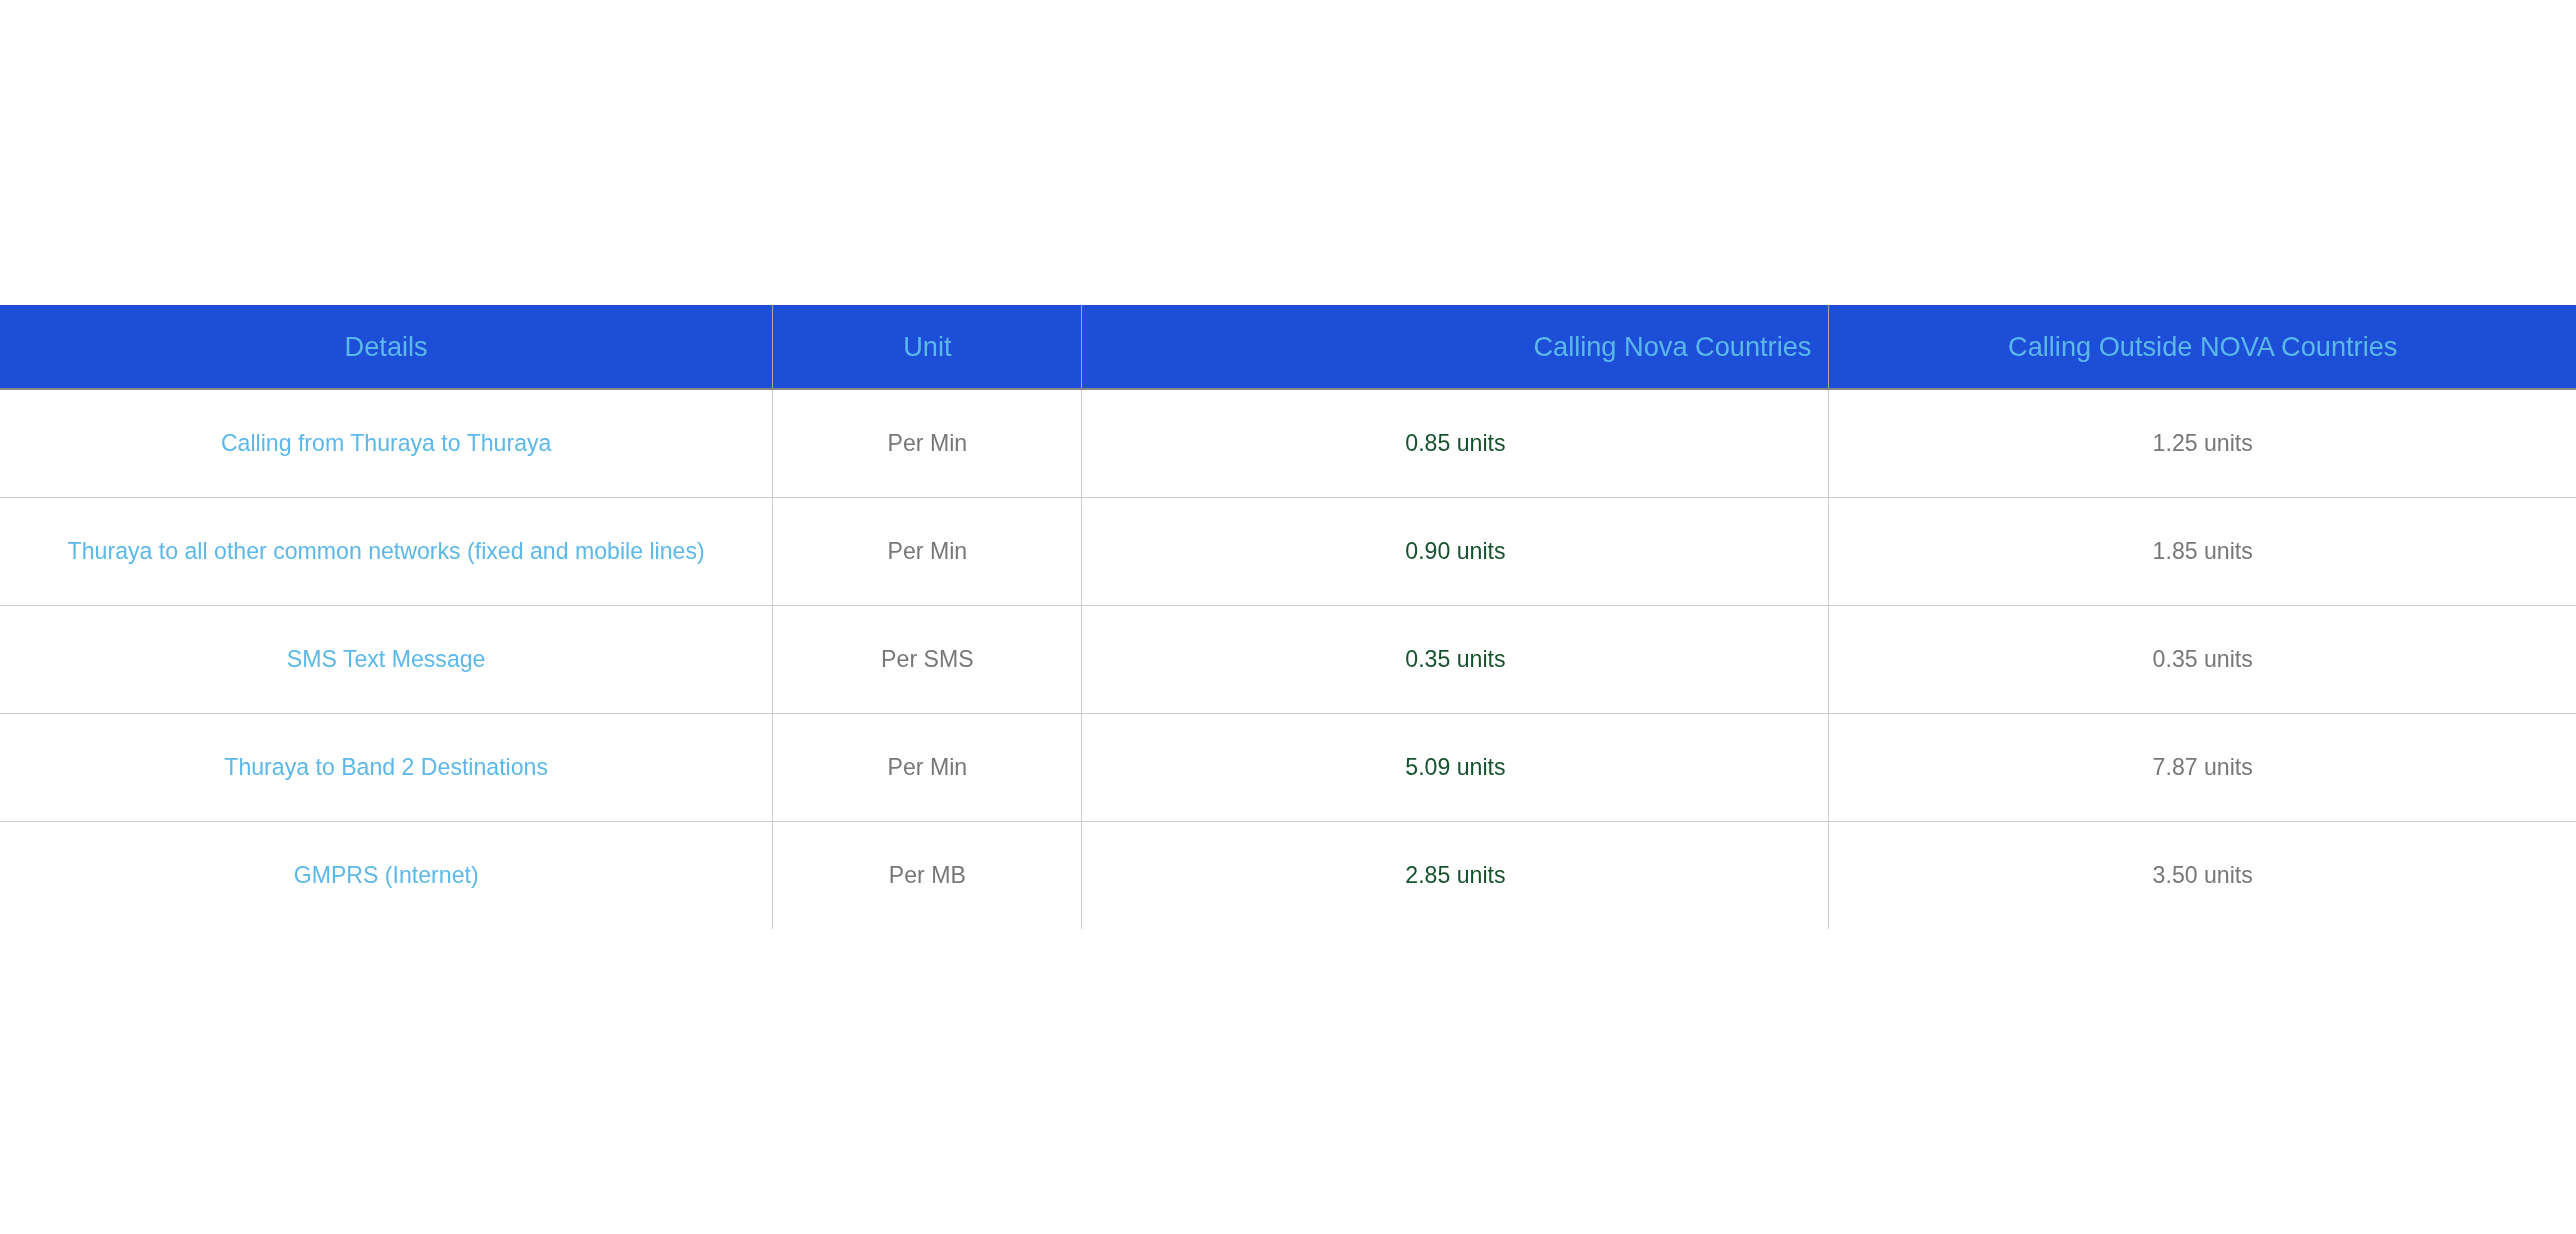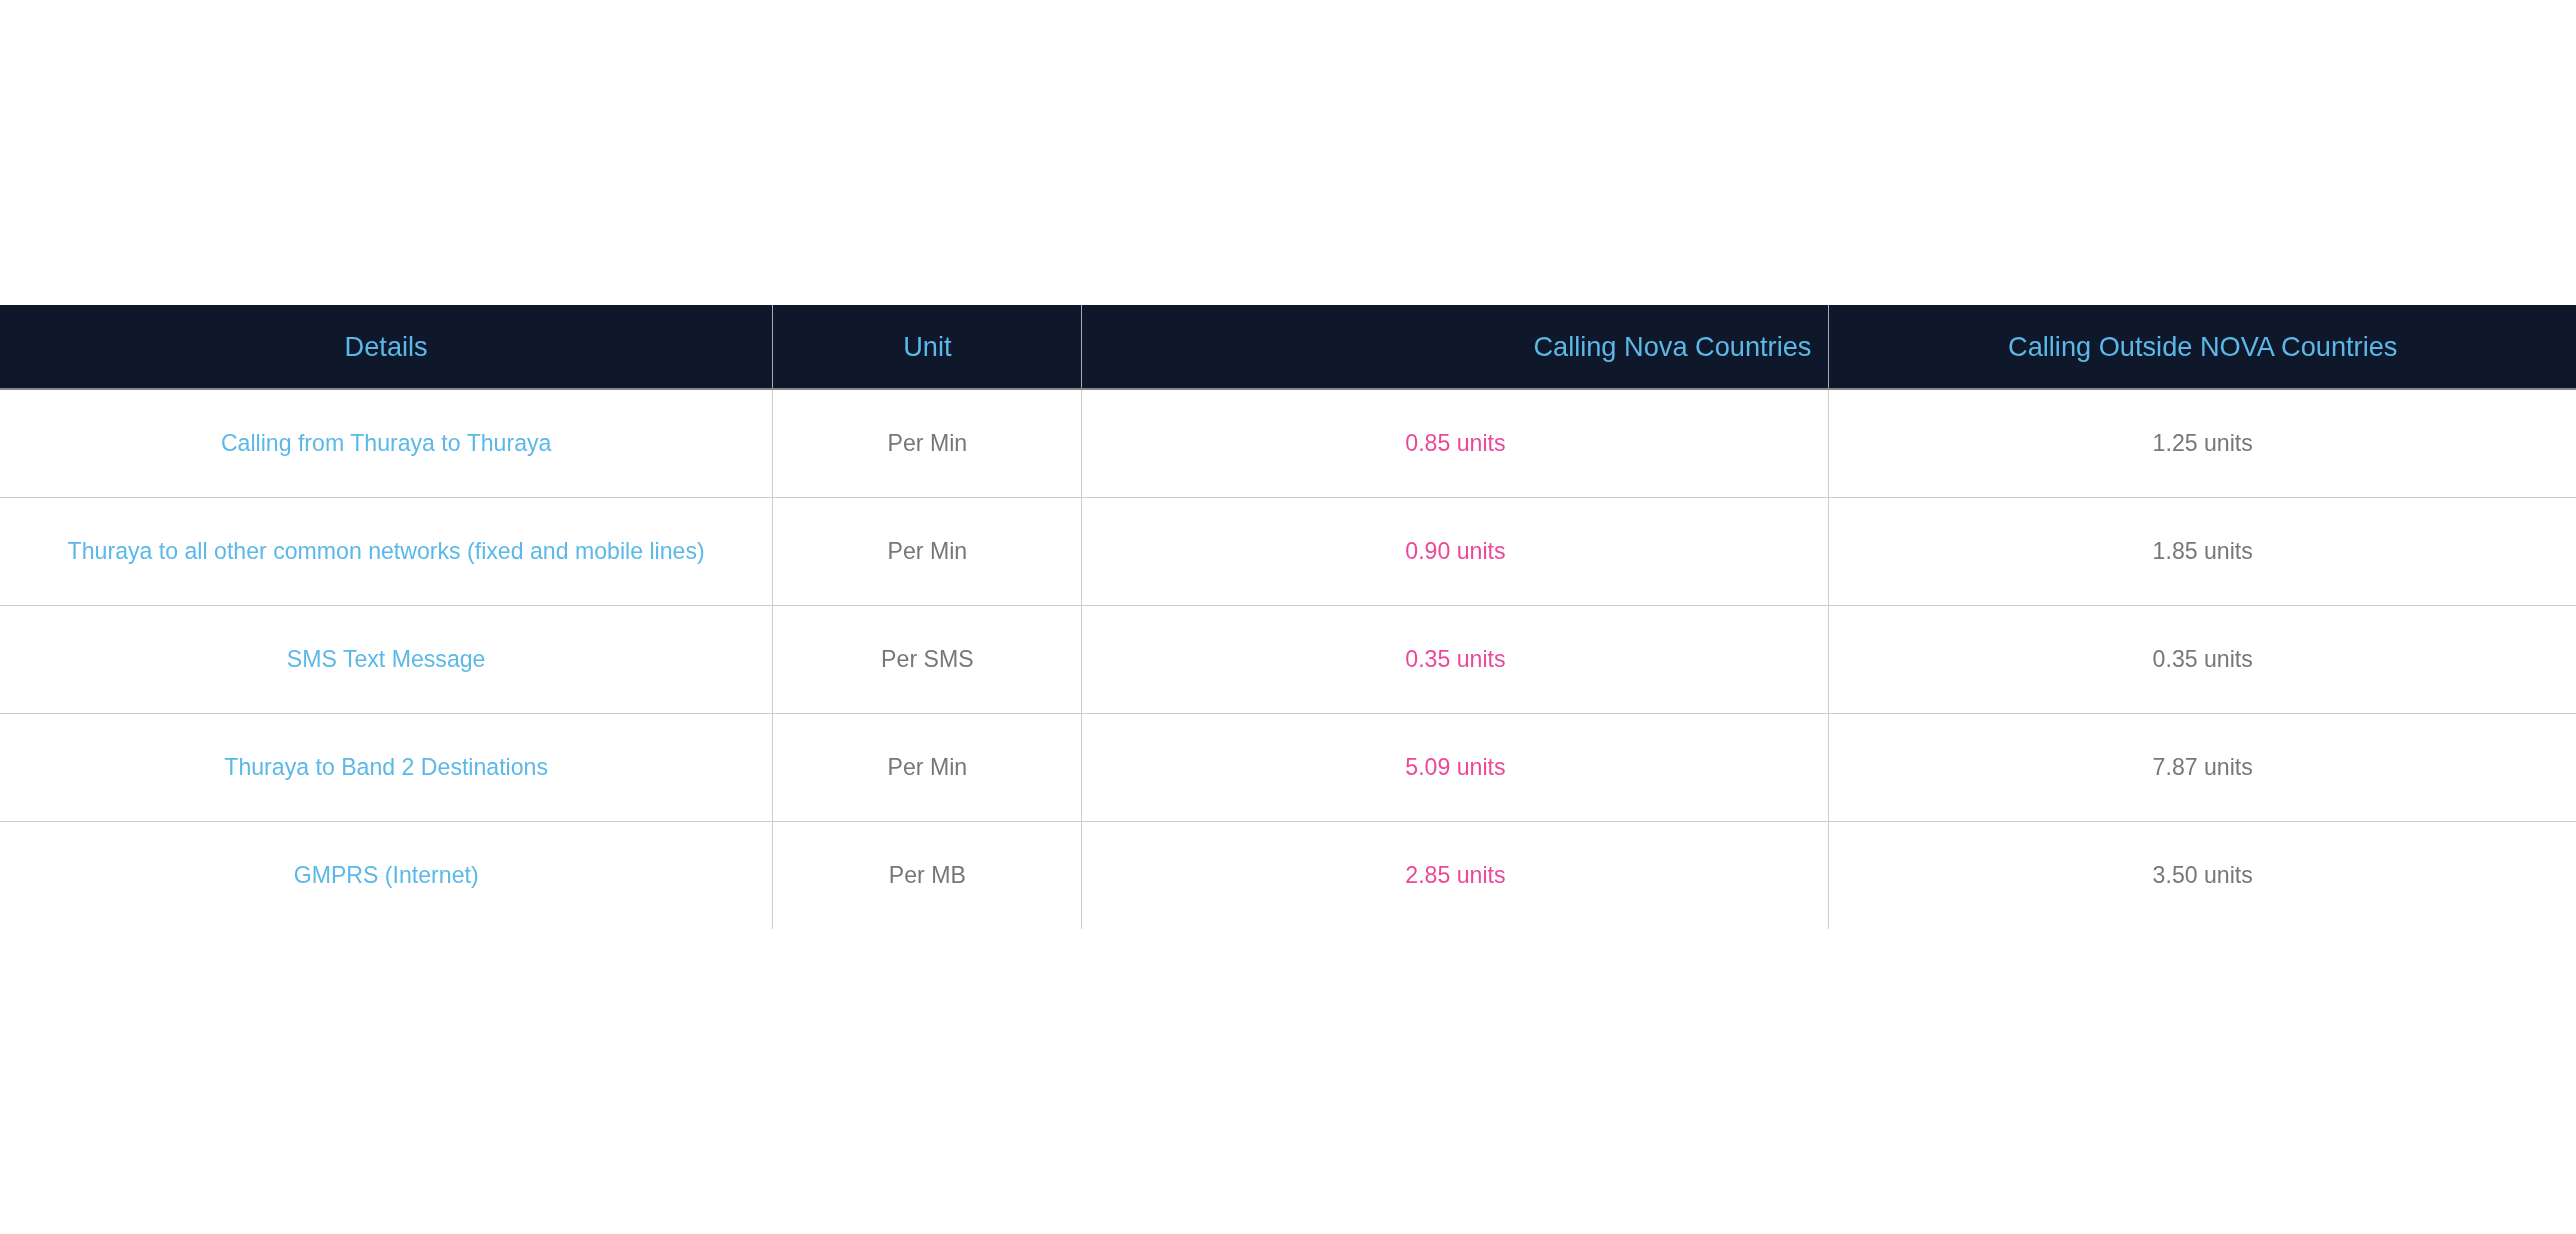--- a/index.html
+++ b/index.html
@@ -22,21 +22,21 @@
       max-width: 2576px;
     }
 
     table {
       width: 100%;
       border-collapse: collapse;
       table-layout: fixed;
     }
 
     thead tr {
-      background-color: #0f172a;
+      background-color: #1d4ed8;
     }
 
     thead th {
       color: #5bb8e8;
       font-size: 2rem;
       font-weight: normal;
       text-align: center;
       padding: 25.5px 17px;
       border-bottom: 2.5px solid #888;
     }
@@ -76,21 +76,21 @@
       text-align: center;
     }
 
     tbody td:nth-child(2) {
       color: #777;
       border-left: 0.8px solid #ccc;
       border-right: 0.8px solid #ccc;
     }
 
     tbody td:nth-child(3) {
-      color: #ec4899;
+      color: #14532d;
       border-right: 0.8px solid #ccc;
     }
 
     tbody td:nth-child(4) {
       color: #777;
     }
 
     thead th:nth-child(2) {
       border-left: 0.8px solid #aaa;
       border-right: 0.8px solid #aaa;

